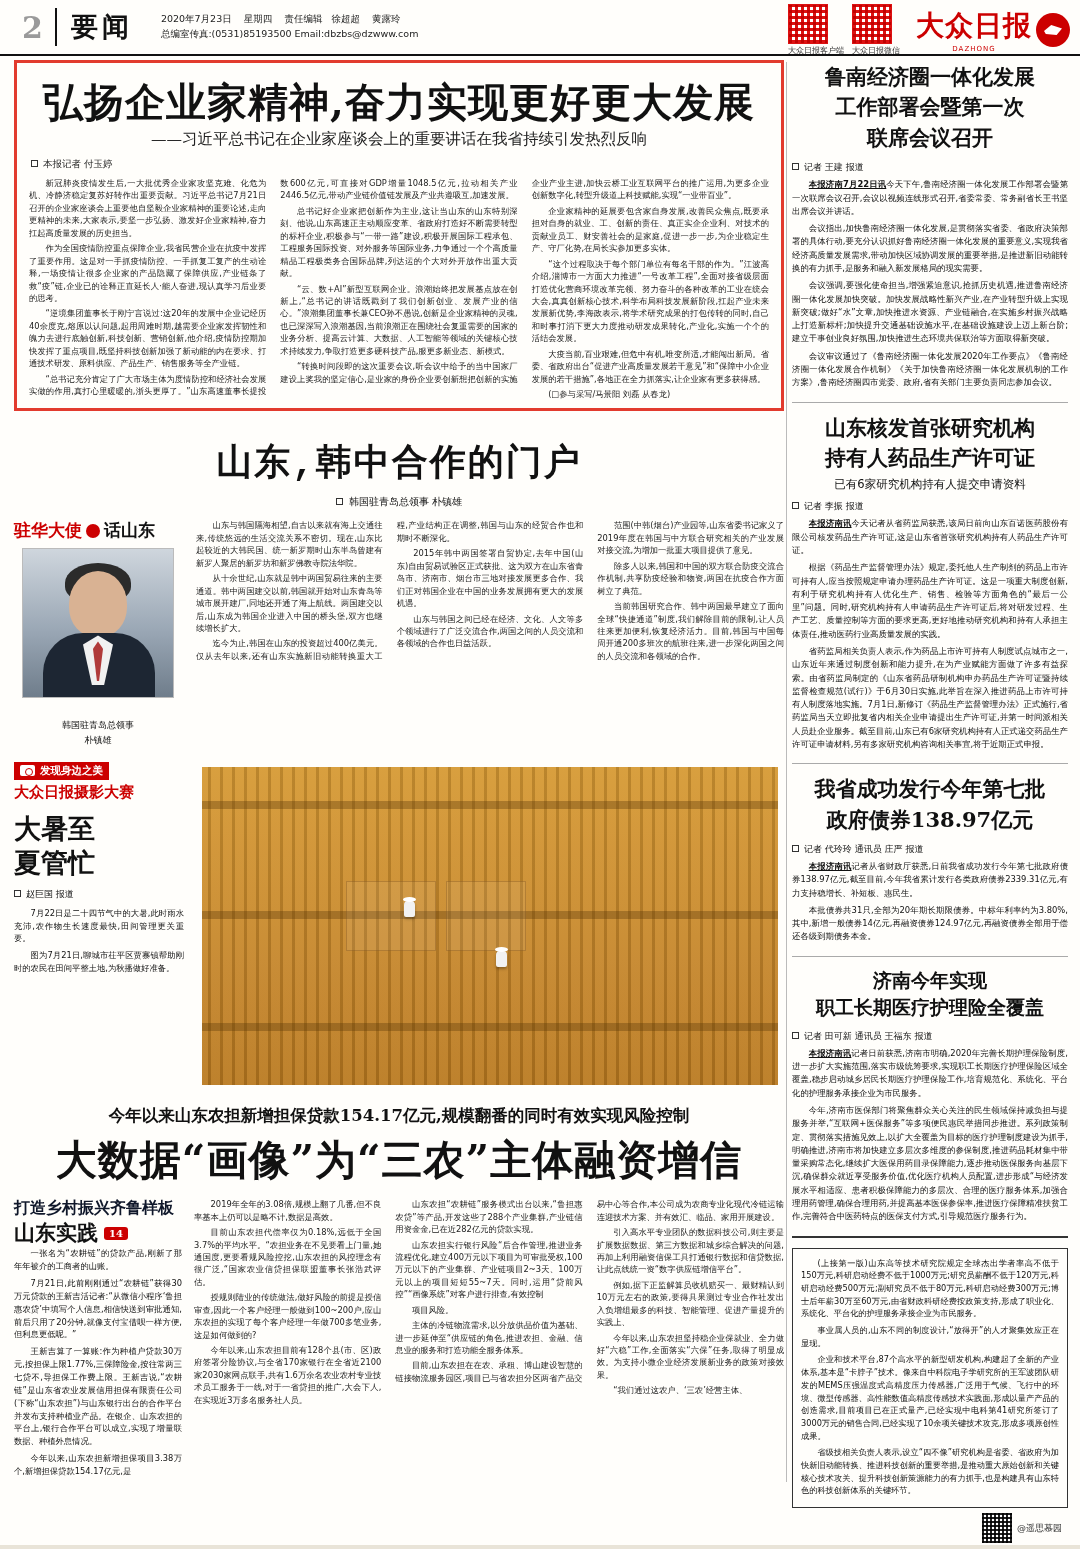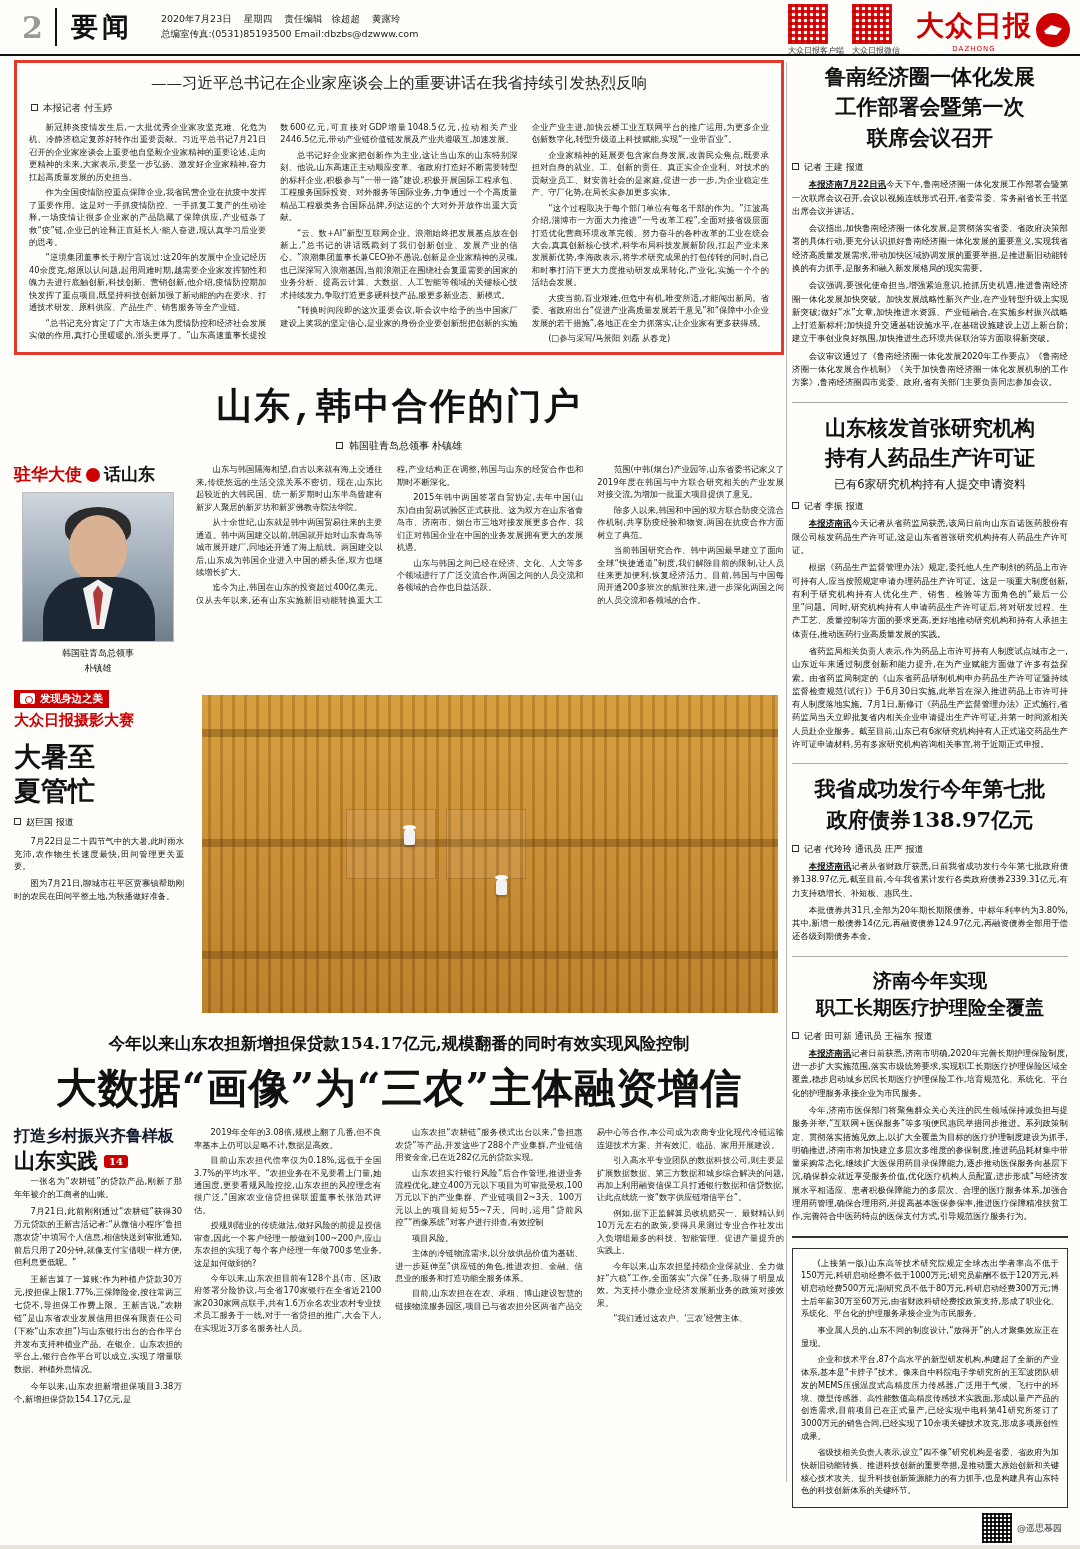--- a/index.html
+++ b/index.html
@@ -83,21 +83,21 @@
   .portrait {
     width:152px; height:150px; margin:4px auto 4px auto;
     background:linear-gradient(180deg,#cfd6dd 0%, #9aa7b5 55%, #6f7d8b 100%);
     position:relative; overflow:hidden; border:1px solid #bbb;
   }
   .portrait .head { position:absolute; left:46px; top:22px; width:58px; height:66px; border-radius:50% 50% 45% 45%; background:#d9b293; }
   .portrait .hair { position:absolute; left:42px; top:14px; width:66px; height:40px; border-radius:50% 50% 40% 40%; background:#2b2b2b; }
   .portrait .body { position:absolute; left:20px; top:84px; width:112px; height:70px; background:#1d2633; border-radius:40px 40px 0 0; }
   .portrait .shirt { position:absolute; left:60px; top:86px; width:30px; height:50px; background:#f1f1f1; clip-path:polygon(50% 0,100% 18%,70% 100%,30% 100%,0 18%); }
   .portrait .tie { position:absolute; left:70px; top:92px; width:10px; height:40px; background:#b03a3a; clip-path:polygon(50% 0,100% 18%,60% 100%,40% 100%,0 18%);}
-  .amb-cap { text-align:center; font-size:9px; line-height:1.6; margin-top:4px; }
+  .amb-cap { text-align:center; font-size:9px; line-height:1.6; margin-top:20px; }
   .amb-right { flex:1; }
 
   
   .photo-sec { margin-top:14px; display:flex; gap:12px; }
   .photo-left { width:170px; flex:0 0 170px; }
   .contest-badge { background:#c00; color:#fff; font-size:10.5px; font-weight:bold; padding:2px 6px; display:inline-flex; align-items:center; gap:5px;}
   .contest-badge2 { color:#c00; font-size:15px; font-weight:bold; margin:3px 0 0 0; font-family:"DejaVu Serif", serif;}
   .cam { width:15px;height:11px;background:#fff;border-radius:2px;position:relative;display:inline-block;}
   .cam:after{content:"";position:absolute;left:4.5px;top:2.5px;width:6px;height:6px;border-radius:50%;border:1.5px solid #c00;}
   .photo-title { font-size:27px; font-weight:bold; line-height:1.25; margin:10px 0 8px 0; font-family:"DejaVu Serif", serif;}
@@ -194,20 +194,21 @@
         <div class="nameplate-badge"></div>
       </div>
     </div>
   </div>
 
   <div class="vrule"></div>
 
   <div class="left-col">
 
     <div class="leadbox">
+      <div class="lead-title">弘扬企业家精神,奋力实现更好更大发展</div>
       <div class="lead-sub">——习近平总书记在企业家座谈会上的重要讲话在我省持续引发热烈反响</div>
       <div class="byline"><span class="box"></span><span>本报记者  付玉婷</span></div>
       <div class="cols3">
         <p>新冠肺炎疫情发生后,一大批优秀企业家攻坚克难、化危为机、冷静济稳定复苏好转作出重要贡献。习近平总书记7月21日召开的企业家座谈会上重要他自坚毅企业家精神的重要论述,走向更精神的未来,大家表示,要坚一步弘扬、激发好企业家精神,奋力扛起高质量发展的历史担当。</p>
         <p>作为全国疫情防控重点保障企业,我省民营企业在抗疫中发挥了重要作用。这是对一手抓疫情防控、一手抓复工复产的生动诠释,一场疫情让很多企业家的产品隐藏了保障供应,产业链条了救“疫”链,企业已的诠释正直延长人·能人奋进,现认真学习后业要的思考。</p>
         <p>“逆境集团董事长于刚宁言说过:这20年的发展中企业记经历40余度克,熔原以认问题,起用周难时期,越需要企业家发挥韧性和魄力去进行底触创新,科技创新、营销创新,他介绍,疫情防控期加快发挥了重点项目,既坚持科技创新加强了新动能的内在要求、打通技术研发、原料供应、产品生产、销售服务等全产业链。</p>
         <p>“总书记充分肯定了广大市场主体为度情防控和经济社会发展实做的作用,真打心里暖暖的,浙头更厚了。”山东高速董事长提投数600亿元,可直接对GDP增量1048.5亿元,拉动相关产业2446.5亿元,带动产业链价值链发展及产业共遵吸互,加速发展。</p>
         <p>总书记好企业家把创新作为主业,这让当山东的山东特别深刻、他说,山东高速正主动顺应变革、省政府打造好不断需要转型的标杆企业,积极参与“一带一路”建设,积极开展国际工程承包、工程服务国际投资、对外服务等国际业务,力争通过一个个高质量精品工程极类务合国际品牌,列达运的个大对外开放作出重大贡献。</p>
         <p>“云、数+AI”新型互联网企业。浪潮始终把发展基点放在创新上,“总书记的讲话既戳到了我们创新创业、发展产业的信心。”浪潮集团董事长兼CEO孙不愚说,创新是企业家精神的灵魂,也已深深写入浪潮基因,当前浪潮正在围绕社会复重需要的国家的业务分析、提高云计算、大数据、人工智能等领域的关键核心技术持续发力,争取打造更多硬科技产品,服更多新业态、新模式。</p>
         <p>“转换时间段即的这次重要会议,听会议中给予的当中国家厂建设上奖我的坚定信心,是业家的身份企业要创新想把创新的实施企业产业主进,加快云桥工业互联网平台的推广运用,为更多企业创新数字化,转型升级道上科技赋能,实现“一业带百业”。</p>

